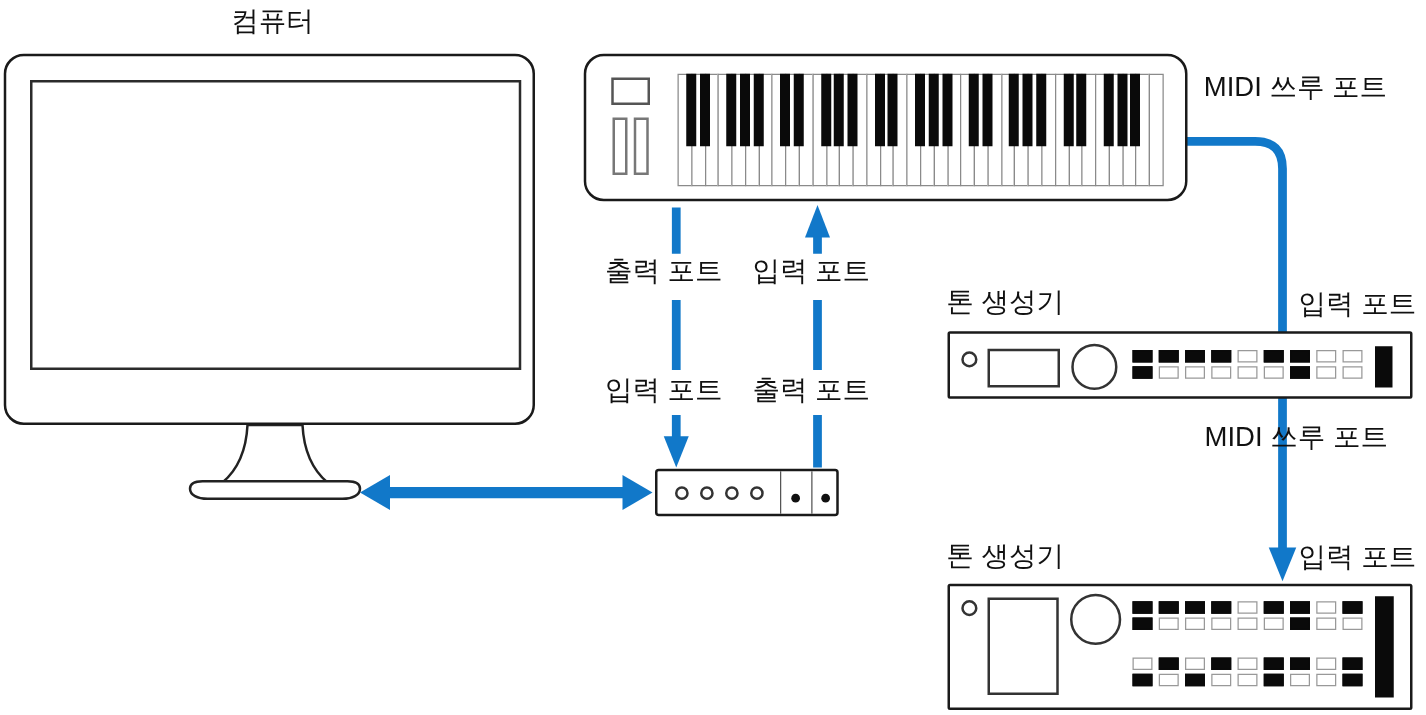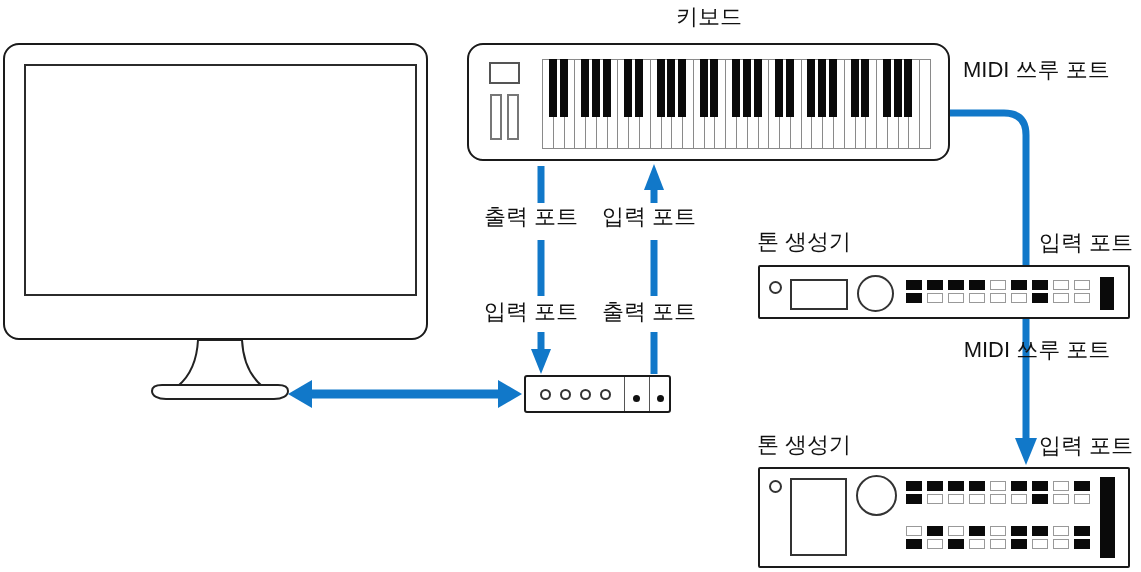--- a/index.html
+++ b/index.html
@@ -79,22 +79,22 @@
     <path d="M152,391 C152,387 156,385 162,385 L278,385 C284,385 288,387 288,391 C288,396 282,399 274,399 L166,399 C158,399 152,396 152,391 Z" fill="#fff" stroke="#222" stroke-width="2"></path>
 
     <circle cx="218" cy="53" r="2.3" fill="none" stroke="#333" stroke-width="1.3"></circle>
 
     <g stroke="#222" fill="none" stroke-width="1.4">
       <path d="M218,313.5 c-2.5,-3 -7.5,-2.5 -9.5,1.5 c-2.5,5 0.5,12.5 4,15.5 c1.8,1.5 3.8,1.5 5.5,0.5 c1.7,1 3.7,1 5.5,-0.5 c3.5,-3 6.5,-10.5 4,-15.5 c-2,-4 -7,-4.5 -9.5,-1.5 z"></path>
       <path d="M218.5,312 c-0.5,-3.5 1.5,-6.5 4.5,-7.5 c0.5,3.5 -1.5,6.5 -4.5,7.5 z"></path>
     </g>
   </svg>
 
-
-  <div class="label center" style="left:609px;top:4px;width:200px;">키보드</div>
+  <div class="label center" style="left:118px;top:4px;width:200px;">컴퓨터</div>
+
 
   <div class="label" style="left:963px;top:57px;">MIDI 쓰루 포트</div>
 
   <div class="label center" style="left:471px;top:204px;width:120px;">출력 포트</div>
   <div class="label center" style="left:589px;top:204px;width:120px;">입력 포트</div>
 
   <div class="label center" style="left:471px;top:299px;width:120px;">입력 포트</div>
   <div class="label center" style="left:589px;top:299px;width:120px;">출력 포트</div>
 
 

